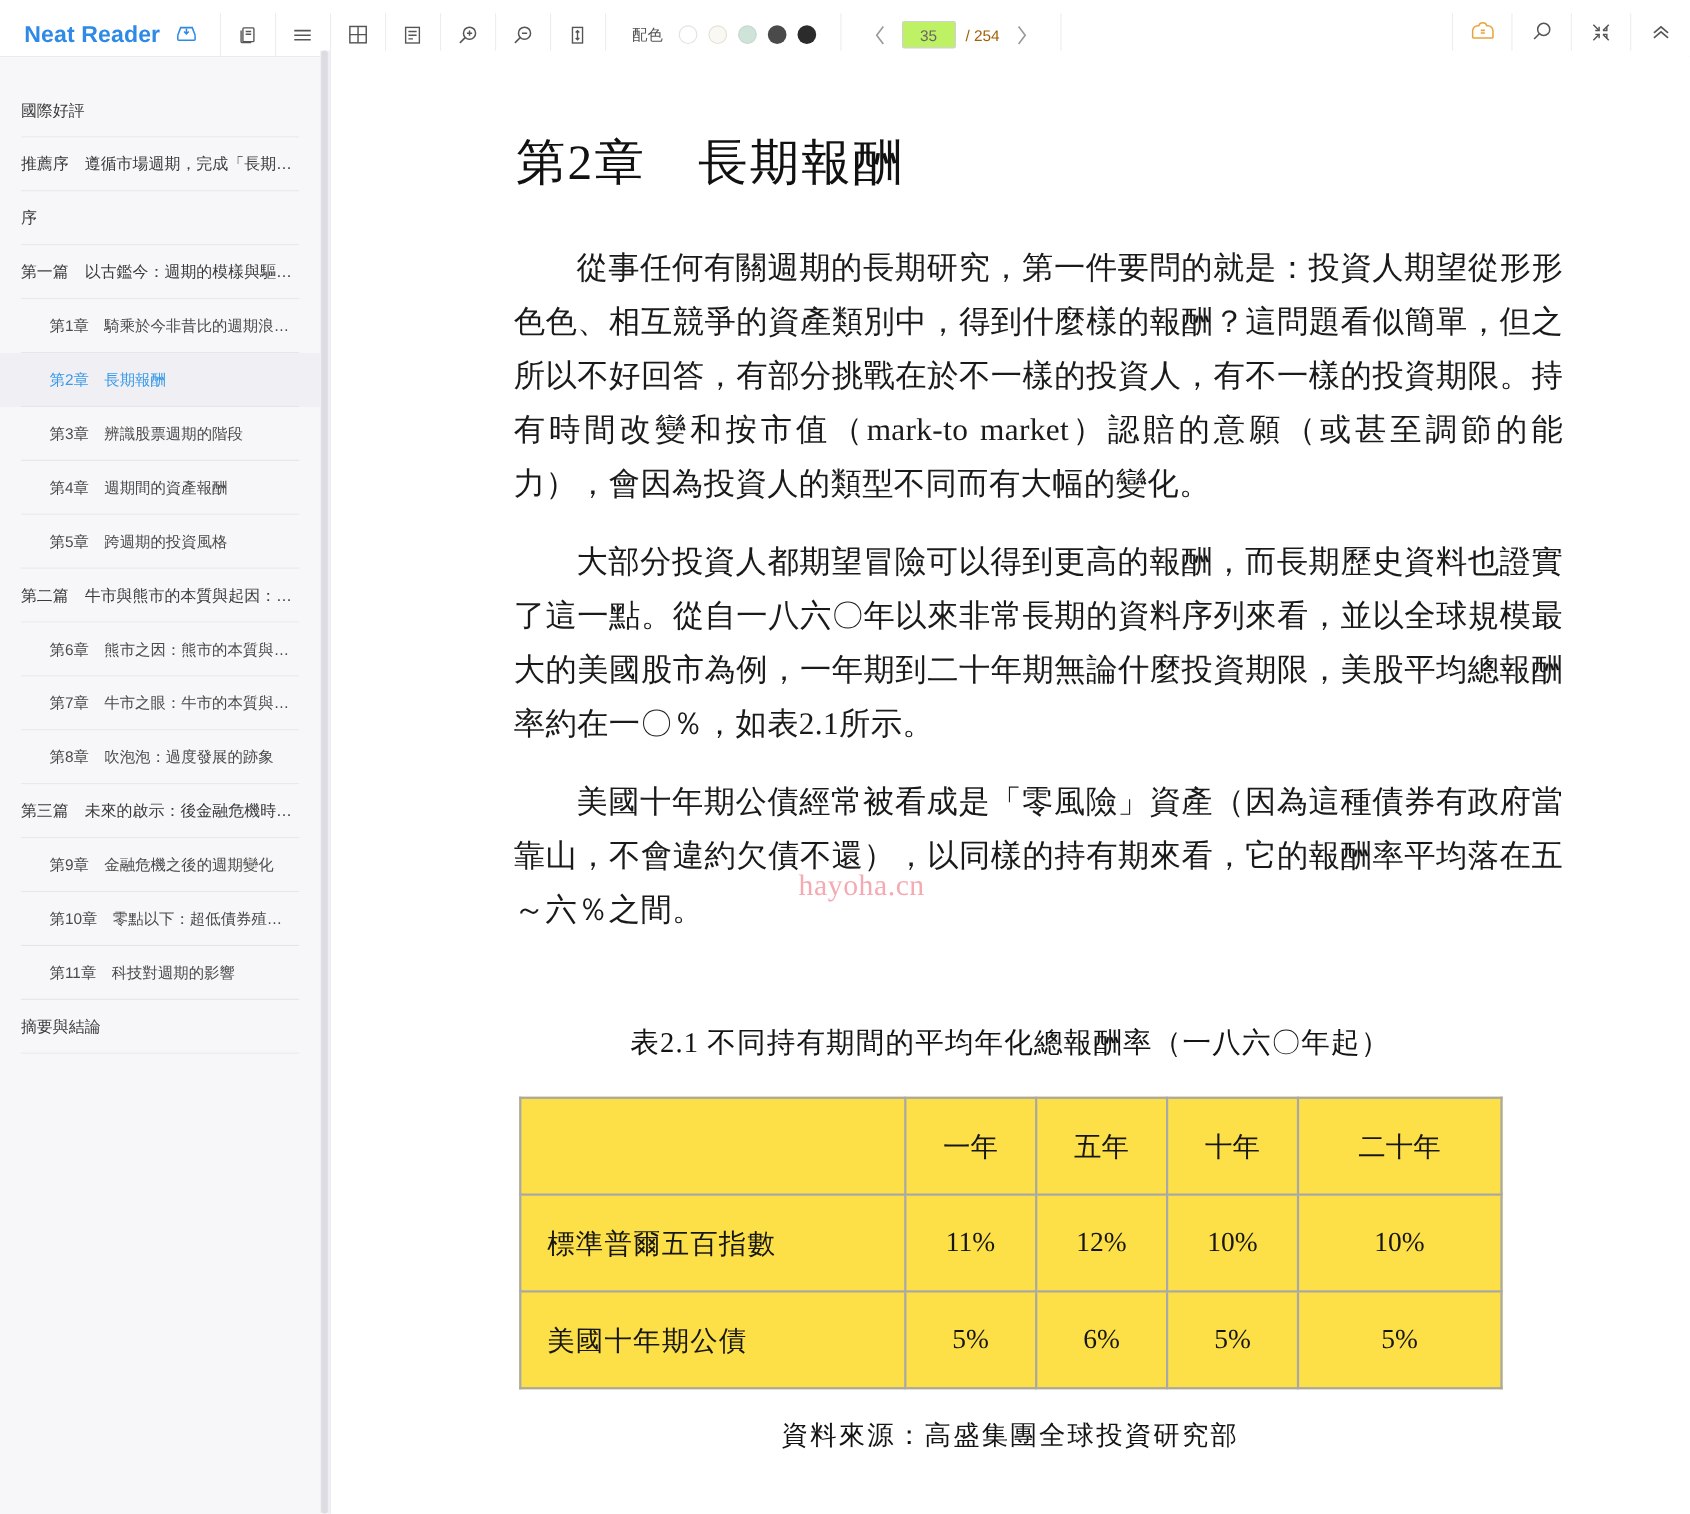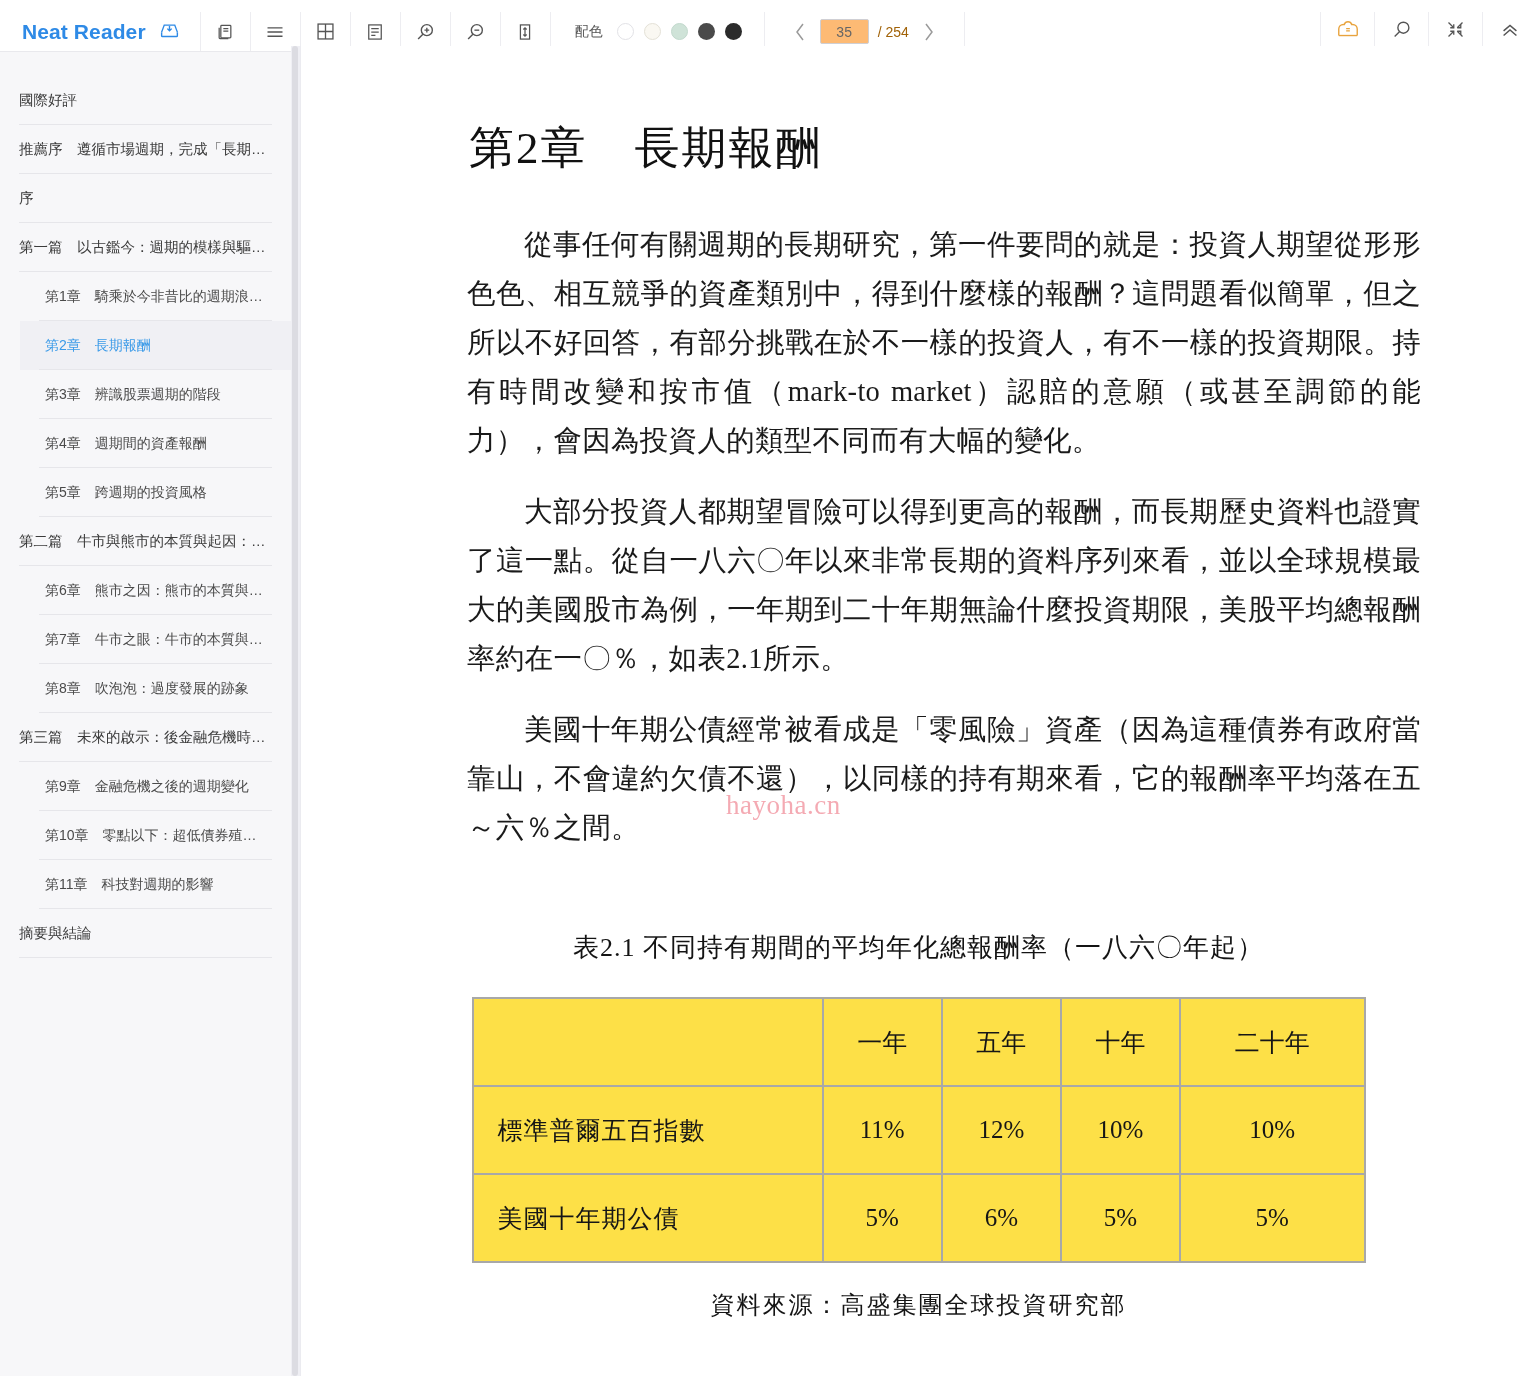--- a/index.html
+++ b/index.html
@@ -85,21 +85,21 @@
     display: flex; align-items: center; justify-content: center;
     color: #9a9a9a;
   }
   .pagebox {
     width: 49px; height: 25px;
     border: 1px solid #cfcfd4;
     border-radius: 2px;
     display: flex; align-items: center; justify-content: center;
     font-size: 14px;
     color: #666;
-    background: #fdba74;
+    background: #bef264;
   }
   .pagetotal {
     font-size: 14px;
     color: #a16207;
     white-space: nowrap;
   }
   .tb-spacer { flex: 1 1 auto; }
   .tb-right { display: flex; align-items: stretch; height: 100%; }
   .tb-btn-r {
     width: 54px; height: 100%;
@@ -132,21 +132,21 @@
     text-overflow: ellipsis;
   }
   .toc-item::after {
     content: "";
     position: absolute;
     left: 19px; right: 19px; bottom: 0;
     height: 1px;
     background: #e6e6ea;
   }
   .toc-item.lv0 { padding-left: 19px; }
-  .toc-item.lv1 { padding-left: 25px; font-size: 14px; color: #4a4a4a; margin-left: 20px; }
+  .toc-item.lv1 { padding-left: 45px; font-size: 14px; color: #4a4a4a; }
   .toc-item.active { color: #3a9ae8; background: #f0f0f4; }
   .toc-label {
     display: block;
     overflow: hidden;
     text-overflow: ellipsis;
     white-space: nowrap;
   }
 
   .sb-scroll {
     position: absolute;

